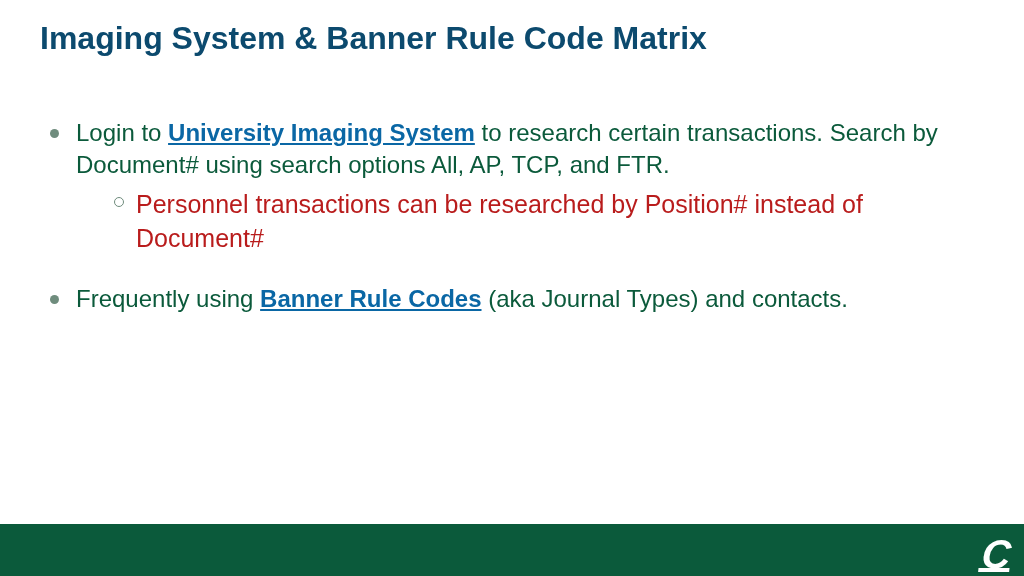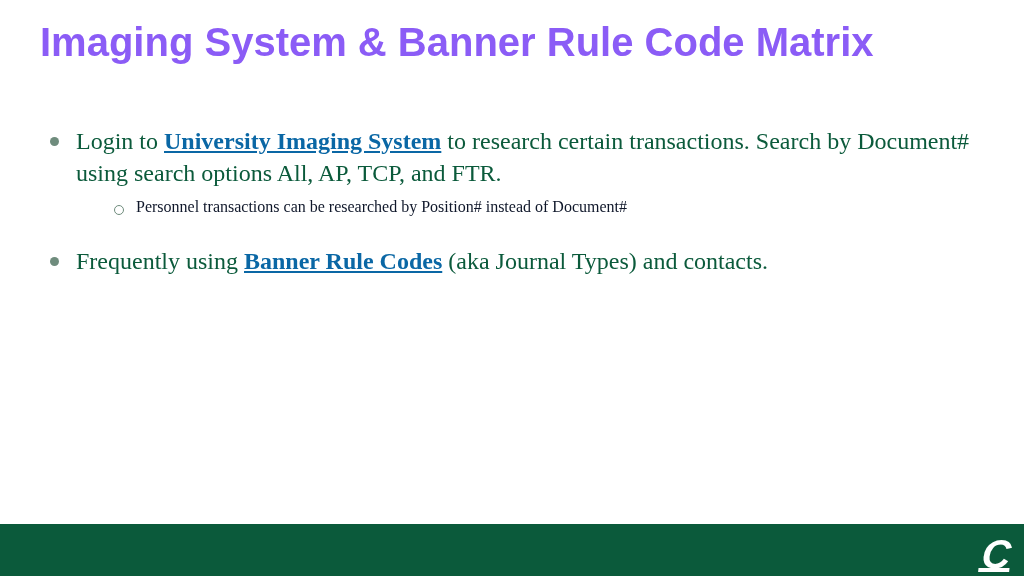--- a/index.html
+++ b/index.html
@@ -11,58 +11,57 @@
       overflow: hidden;
       position: relative;
     }
     .slide {
       width: 100%;
       height: 100%;
       padding: 20px 40px 0 40px;
       position: relative;
     }
     .title {
-      color: #8b5cf6;
-      font-size: 40px;
+      color: #0c4a6e;
+      font-size: 32px;
       font-weight: bold;
       margin-bottom: 60px;
     }
     ul.main-list {
       list-style: none;
       padding-left: 0;
     }
     ul.main-list > li {
       position: relative;
       padding-left: 36px;
       margin-bottom: 28px;
       color: #0b5a3b;
       font-size: 24px;
       line-height: 1.35;
-      font-family: Liberation Serif, serif;
     }
     ul.main-list > li::before {
       content: "";
       position: absolute;
       left: 10px;
       top: 12px;
       width: 9px;
       height: 9px;
       background: #6f8c7d;
       border-radius: 50%;
     }
     ul.sub-list {
       list-style: none;
       padding-left: 32px;
       margin-top: 6px;
     }
     ul.sub-list > li {
       position: relative;
       padding-left: 28px;
-      color: #0f172a;
-      font-size: 16px;
+      color: #b91c1c;
+      font-size: 25px;
       line-height: 1.35;
     }
     ul.sub-list > li::before {
       content: "";
       position: absolute;
       left: 6px;
       top: 9px;
       width: 8px;
       height: 8px;
       border: 1px solid #6f8c7d;

